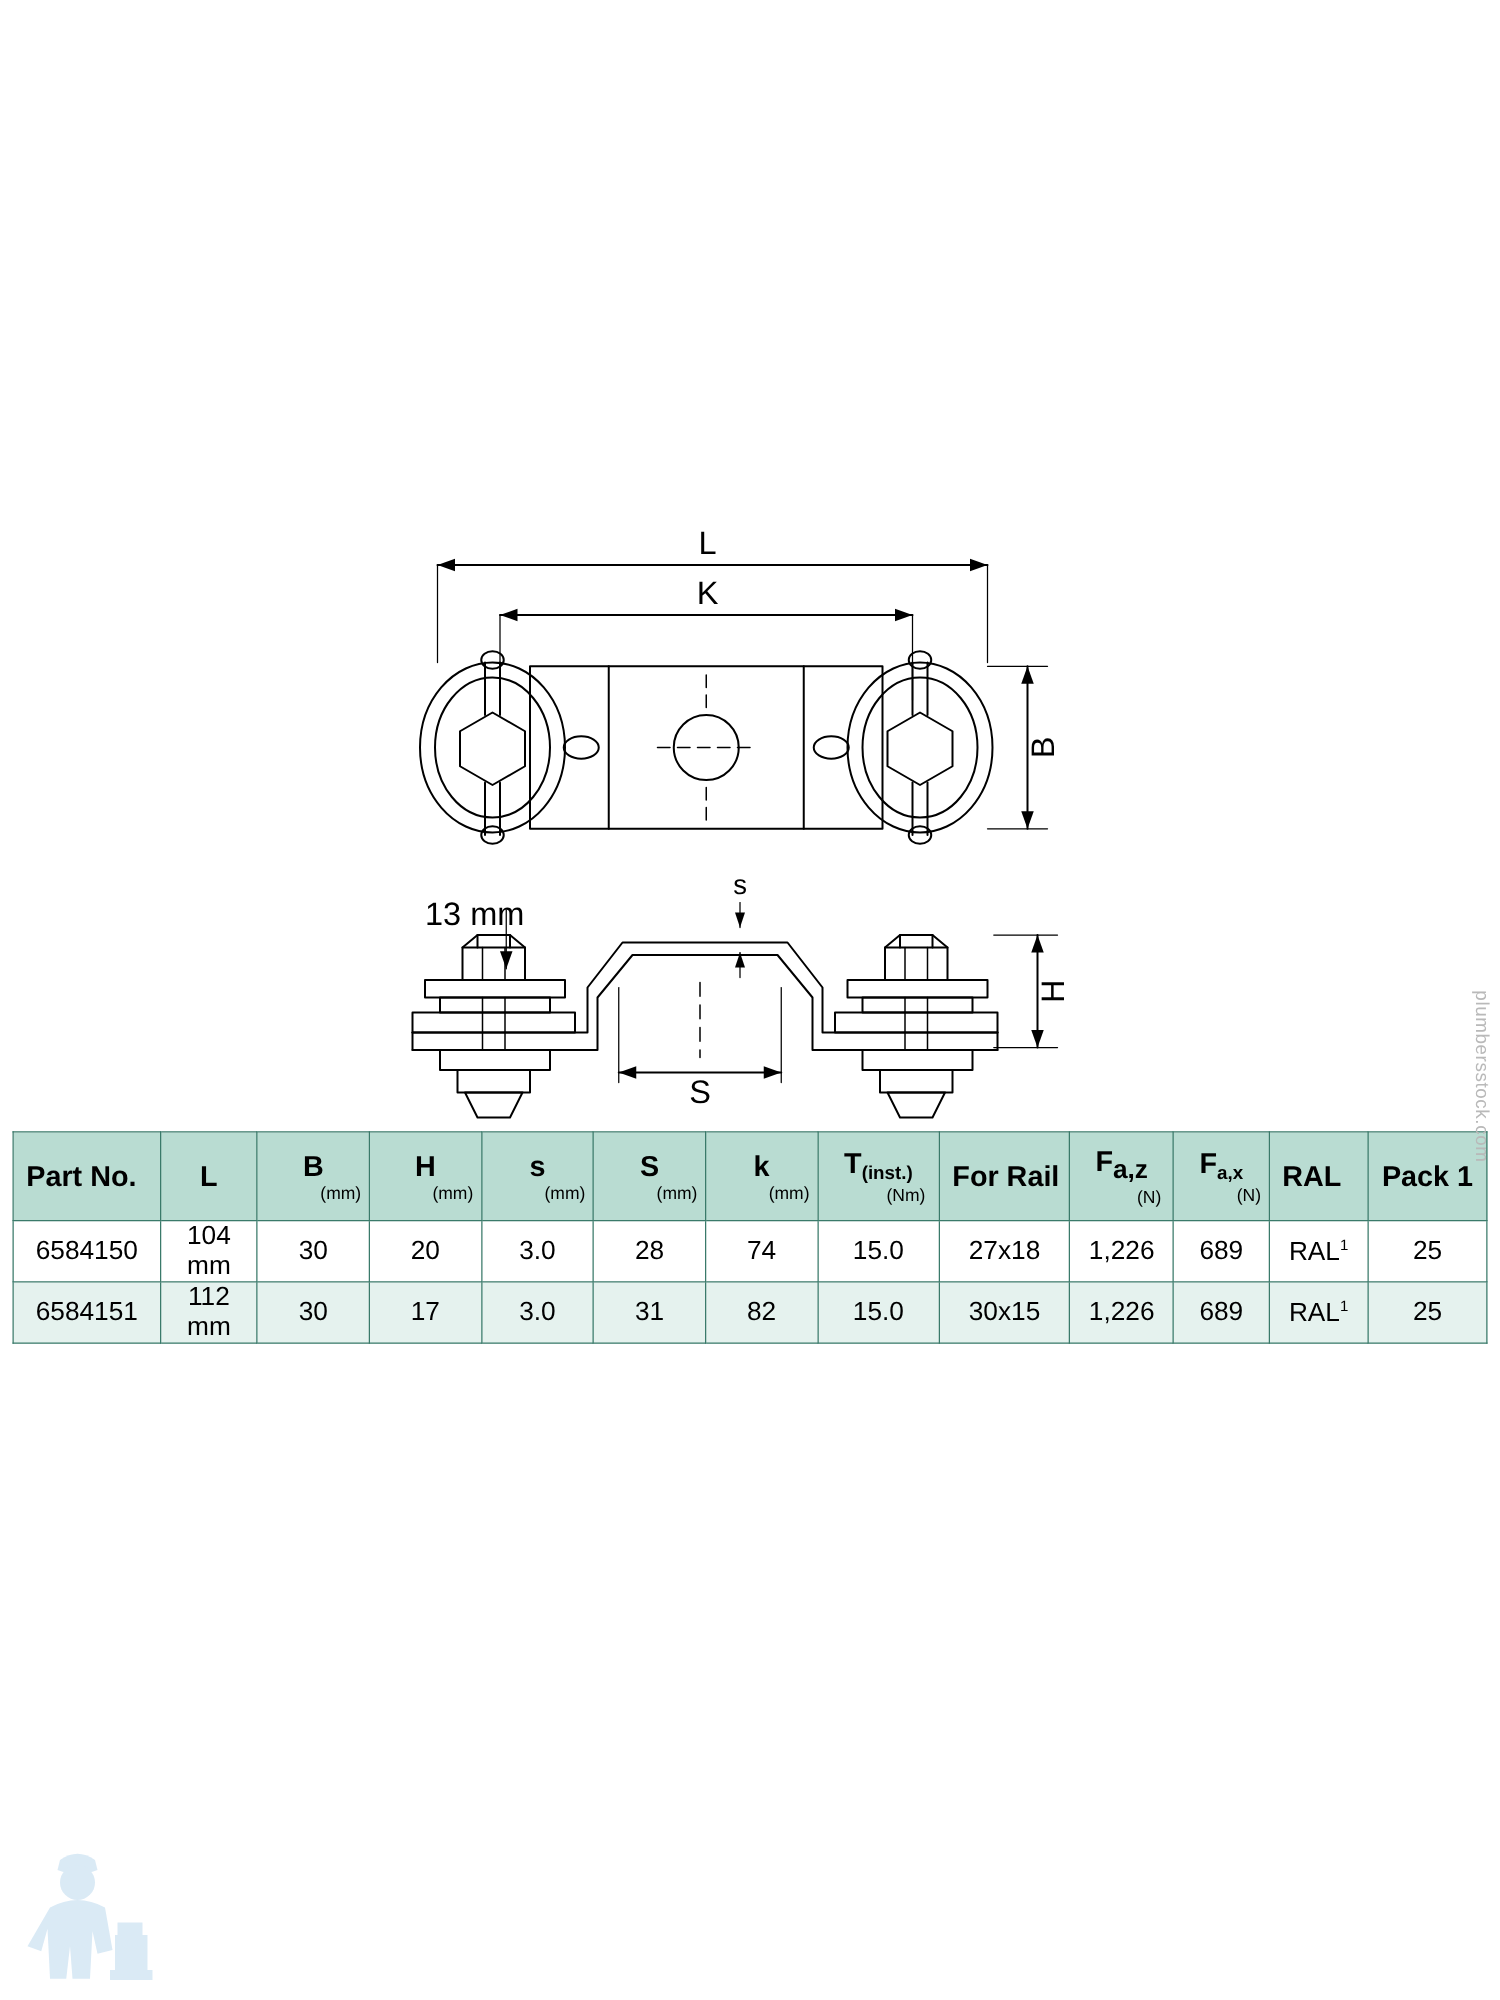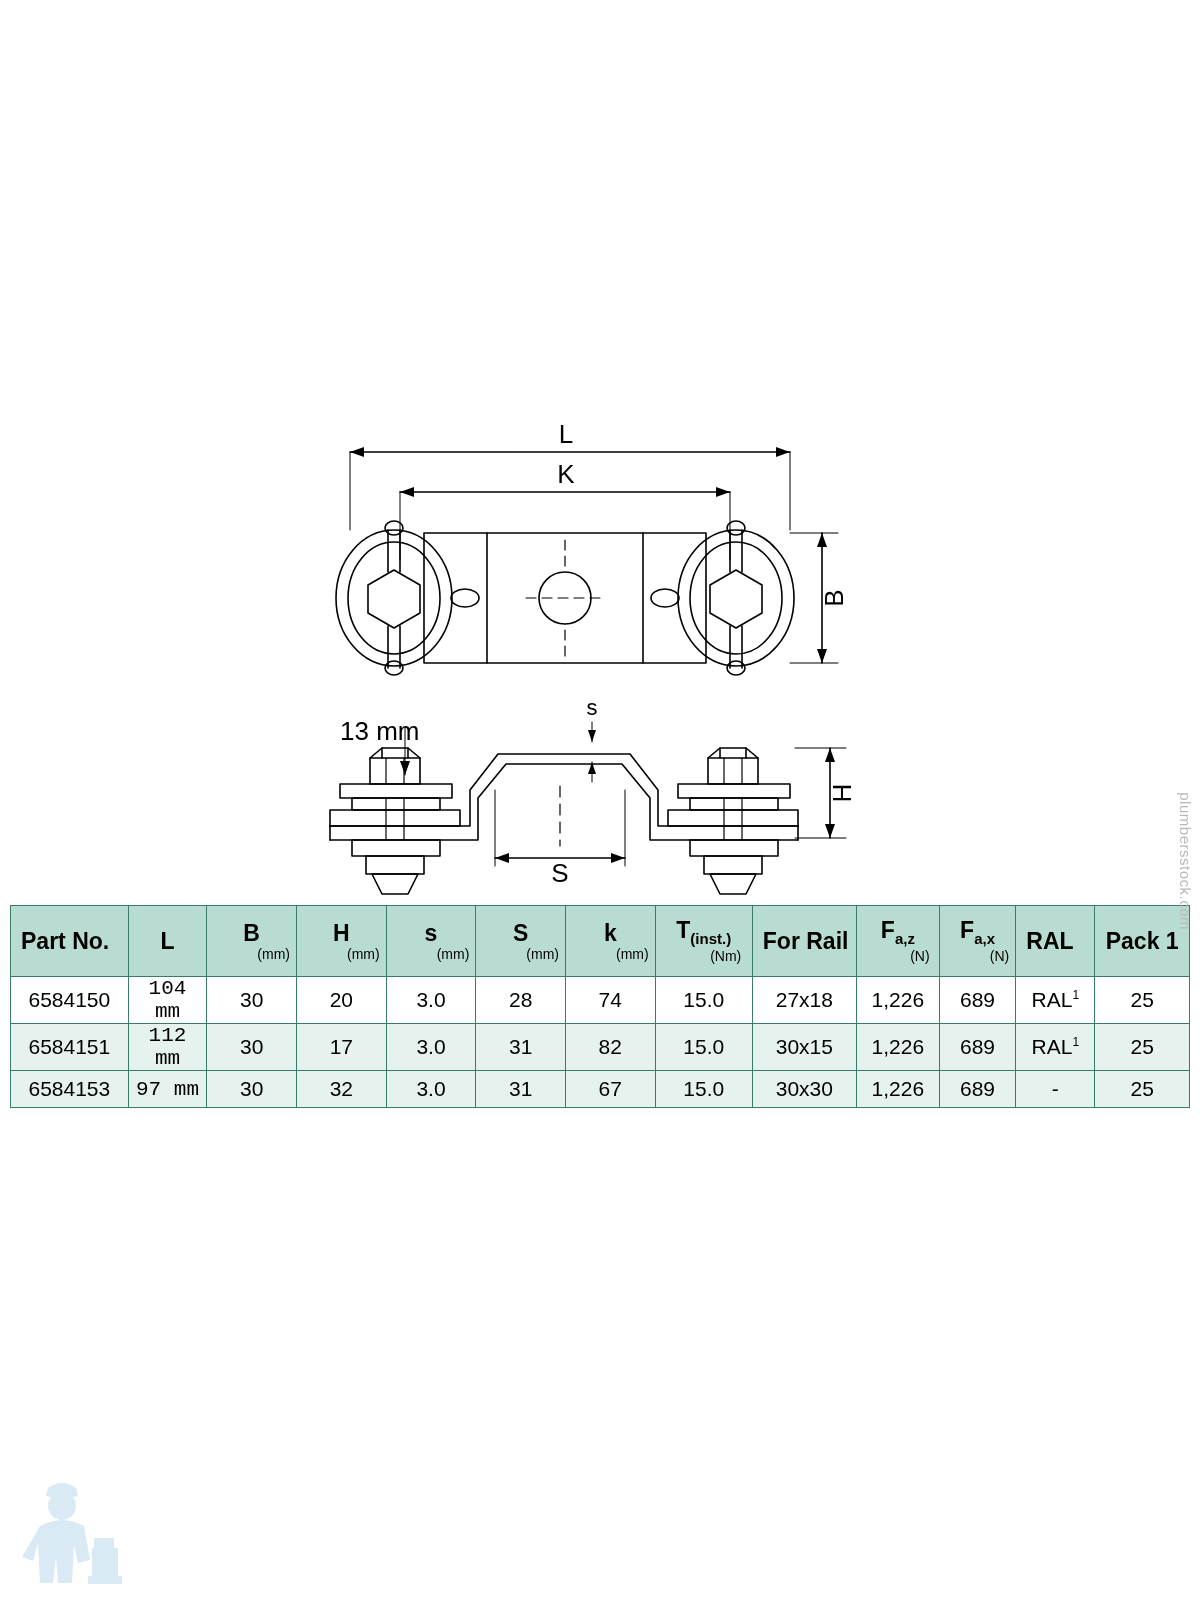--- a/index.html
+++ b/index.html
@@ -79,21 +79,21 @@
     padding: 0 6px;
     background: #ffffff;
   }
   table.spec tbody tr.alt td {
     background: #e5f2ee;
   }
   td.c-part { text-align: left; padding-left: 10px; }
   td.c-rail { text-align: left; padding-left: 10px; }
   td.c-ral  { text-align: left; padding-left: 10px; }
   td.c-pack { text-align: right; padding-right: 12px; }
-  td.c-l    { text-align: center; font-family: Liberation Mono, monospace; }
+  td.c-l    { text-align: center; }
   sup { font-size: 12px; vertical-align: super; }
 
   
   col.w-part { width: 150px; }
   col.w-l    { width: 118px; }
   col.w-b    { width: 46px; }
   col.w-h    { width: 46px; }
   col.w-s    { width: 56px; }
   col.w-S2   { width: 52px; }
   col.w-k    { width: 52px; }
@@ -297,21 +297,21 @@
           <span class="hdr-unit">(mm)</span>
         </th>
         <th>
           <span class="hdr-main">T<sub style="font-size:15px">(inst.)</sub></span>
           <span class="hdr-unit">(Nm)</span>
         </th>
         <th class="left-head">
           <span class="hdr-main">For Rail</span>
         </th>
         <th>
-          <span class="hdr-main">F<sub style="font-size:15px">a,z</sub></span>
+          <span class="hdr-main">F<sub style="font-size:21px">a,z</sub></span>
           <span class="hdr-unit">(N)</span>
         </th>
         <th>
           <span class="hdr-main">F<sub style="font-size:15px">a,x</sub></span>
           <span class="hdr-unit">(N)</span>
         </th>
         <th class="left-head">
           <span class="hdr-main">RAL</span>
         </th>
         <th>
@@ -343,35 +343,20 @@
           <td class="">3.0</td>
           <td class="">31</td>
           <td class="">82</td>
           <td class="">15.0</td>
           <td class="c-rail">30x15</td>
           <td class="">1,226</td>
           <td class="">689</td>
           <td class="c-ral">RAL<sup>1</sup></td>
           <td class="c-pack">25</td>
         </tr>
-        <tr class="alt">
-          <td class="c-part">6584153</td>
-          <td class="c-l">97 mm</td>
-          <td class="">30</td>
-          <td class="">32</td>
-          <td class="">3.0</td>
-          <td class="">31</td>
-          <td class="">67</td>
-          <td class="">15.0</td>
-          <td class="c-rail">30x30</td>
-          <td class="">1,226</td>
-          <td class="">689</td>
-          <td class="c-ral">-</td>
-          <td class="c-pack">25</td>
-        </tr>
       </tbody>
   </table>
 </div>
 
 <div id="watermark-figure">
   <svg width="120" height="120" viewBox="0 0 120 120" xmlns="http://www.w3.org/2000/svg">
     <g fill="#bcd9ee">
       <path d="M34 18 q14 -10 28 0 l2 8 q-16 6 -32 0 z"></path>
       <circle cx="48" cy="36" r="14"></circle>
       <path d="M26 56 q22 -12 44 0 l6 34 l-12 3 l-4 -18 l-2 38 l-14 0 l-2 -26 l-3 26 l-13 0 l-2 -40 l-5 18 l-11 -4 z"></path>

